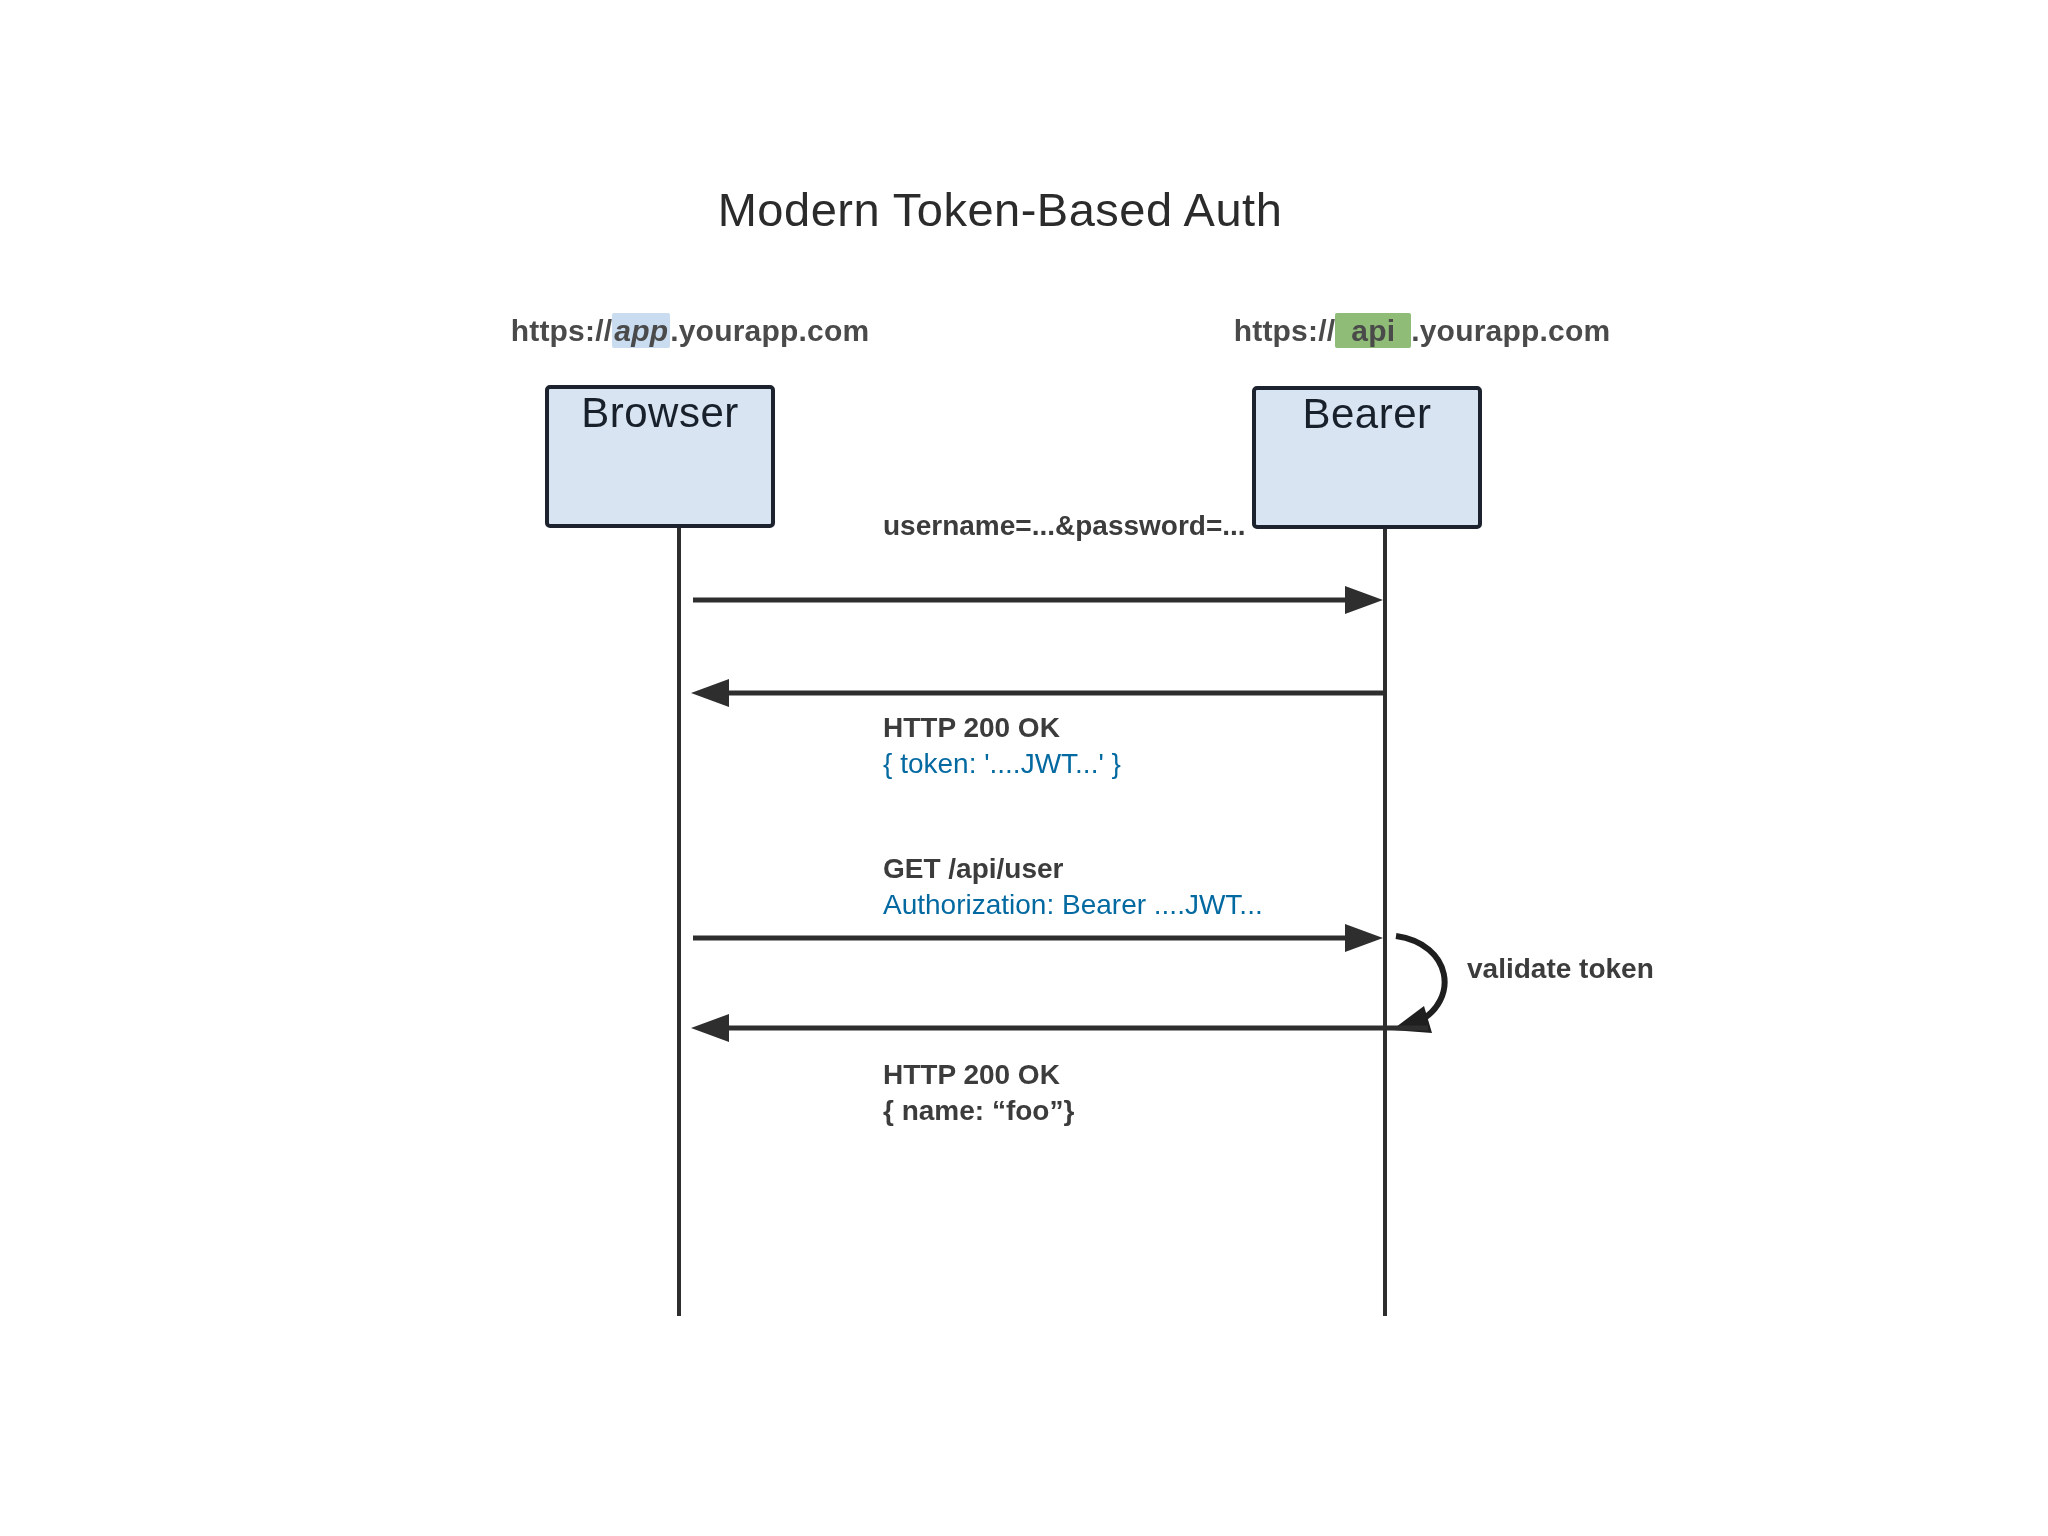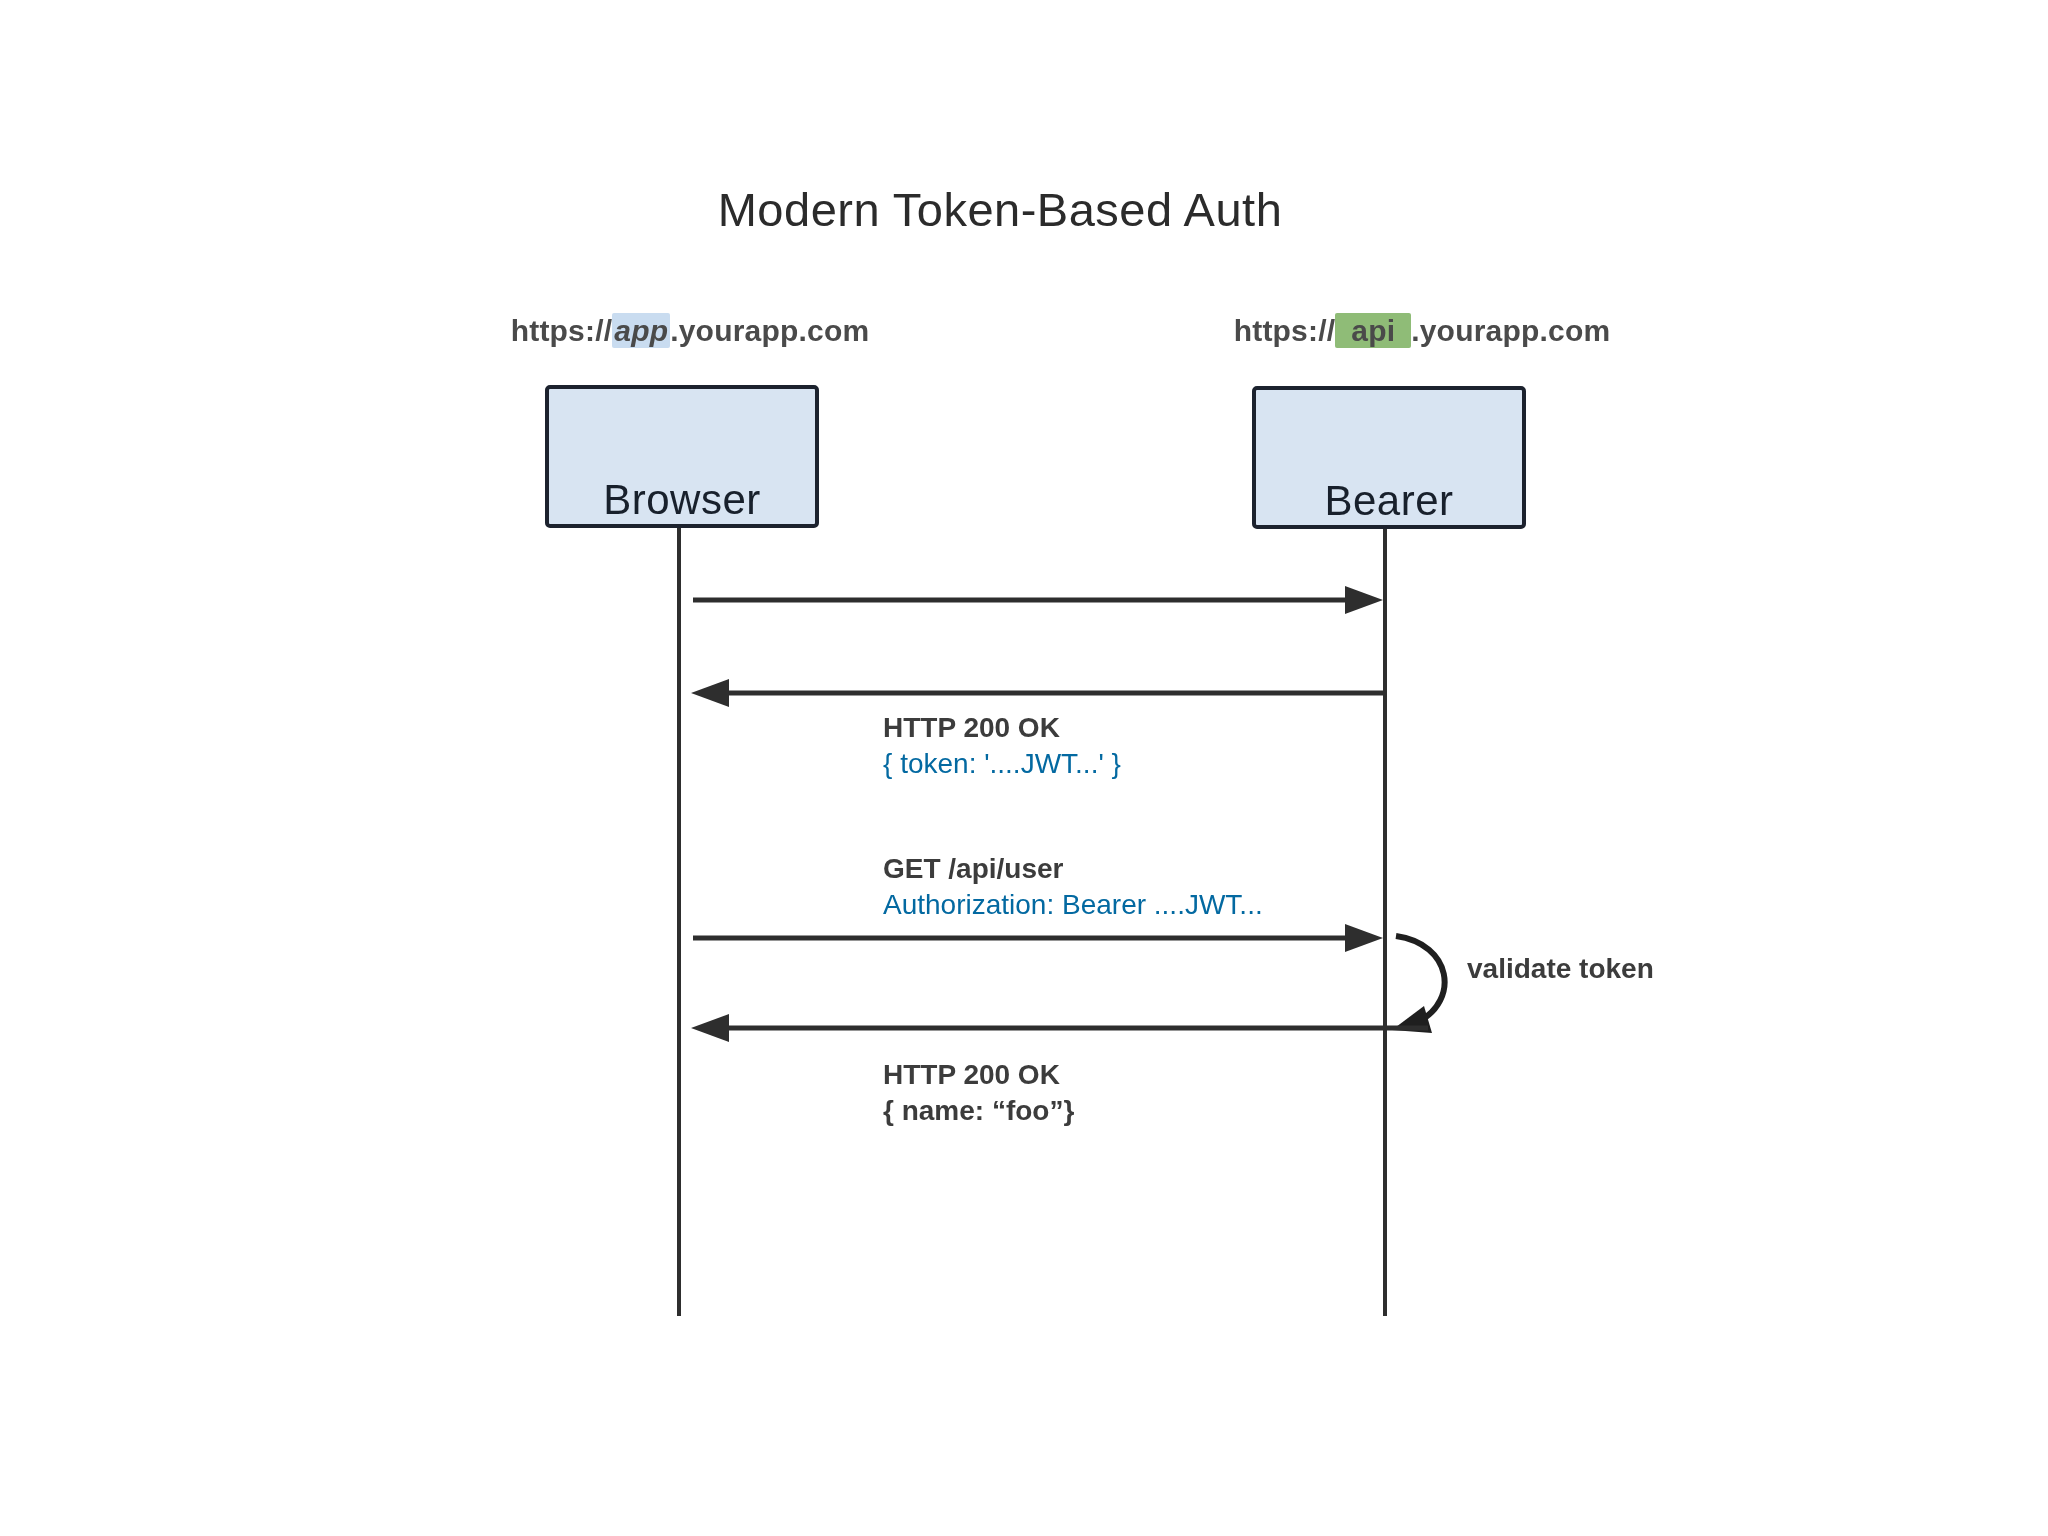--- a/index.html
+++ b/index.html
@@ -28,25 +28,25 @@
     font-weight: 700;
     color: #4a4a4a;
     letter-spacing: 0.2px;
   }
   .actor-url.browser { left: 430px; }
   .actor-url.server  { left: 1162px; }
   .hl-app { background: #c9dcf0; border-radius: 2px; padding: 1px 2px; font-style: italic; }
   .hl-api { background: #8fbc77; border-radius: 2px; padding: 1px 16px; }
 
   .actor-box {
-    width: 274px; height: 143px;
+    width: 230px; height: 143px;
     background: #d8e4f2;
     border: 4px solid #1c222e;
     border-radius: 5px;
-    display: flex; align-items: flex-end; justify-content: center;
+    display: flex; align-items: flex-start; justify-content: center;
   }
   .actor-box.browser { left: 545px; top: 385px; }
   .actor-box.server  { left: 1252px; top: 386px; }
   .actor-label {
     font-size: 42px;
     font-weight: 400;
     color: #18202c;
     letter-spacing: 0.5px;
   }
 
@@ -118,20 +118,21 @@
     <polygon points="1392,1030 1424,1006 1432,1033" fill="#1f1f1f"></polygon>
   </g>
 
   <g>
     <line x1="1428" y1="1028" x2="726" y2="1028" stroke="#2e2e2e" stroke-width="5"></line>
     <polygon points="729,1014 691,1028 729,1042" fill="#2e2e2e"></polygon>
   </g>
 </svg>
 
 <div class="abs msg msg-1">
+  <div>username=...&amp;password=...</div>
 </div>
 
 <div class="abs msg msg-2">
   <div>HTTP 200 OK</div>
   <div class="green">{ token: '....JWT...' }</div>
 </div>
 
 <div class="abs msg msg-3">
   <div>GET /api/user</div>
   <div class="green">Authorization: Bearer ....JWT...</div>

